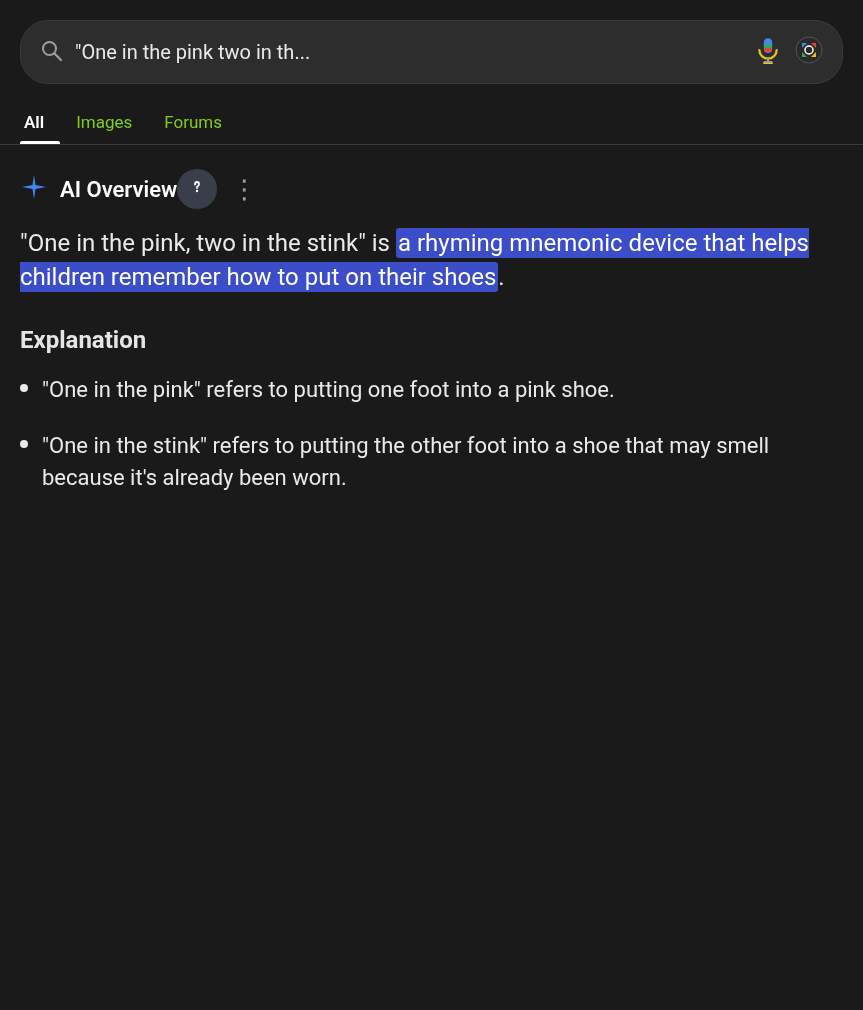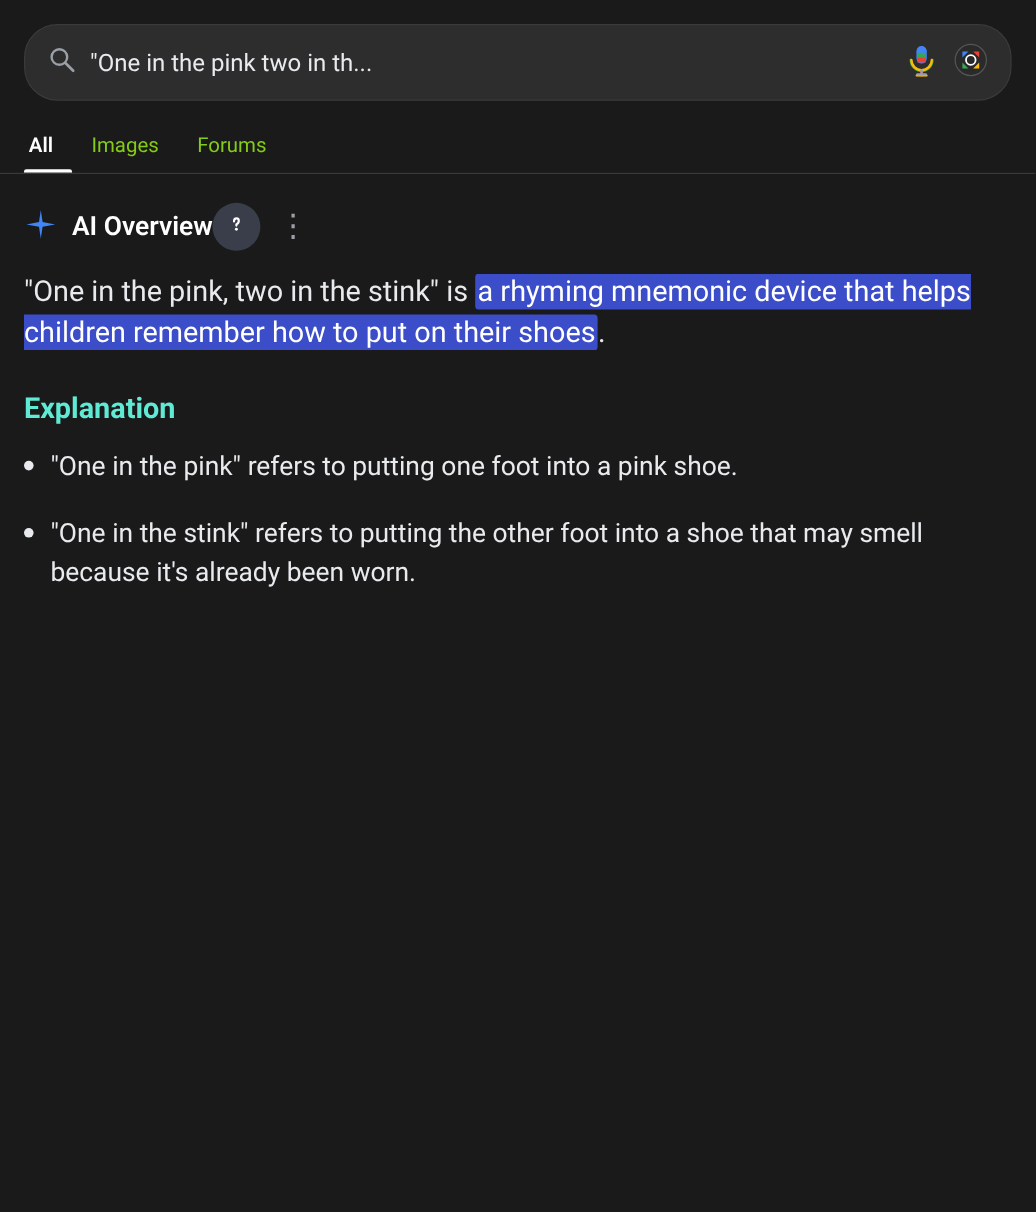--- a/index.html
+++ b/index.html
@@ -182,21 +182,21 @@
       background-color: #3b4dc8;
       color: #ffffff;
       border-radius: 3px;
       padding: 1px 2px;
     }
 
     
     .explanation-title {
       font-size: 24px;
       font-weight: 700;
-      color: #5eead4;
+      color: #e5e5e5;
       margin-bottom: 20px;
     }
 
     .bullet-list {
       list-style: none;
       padding: 0;
     }
 
     .bullet-item {
       display: flex;

